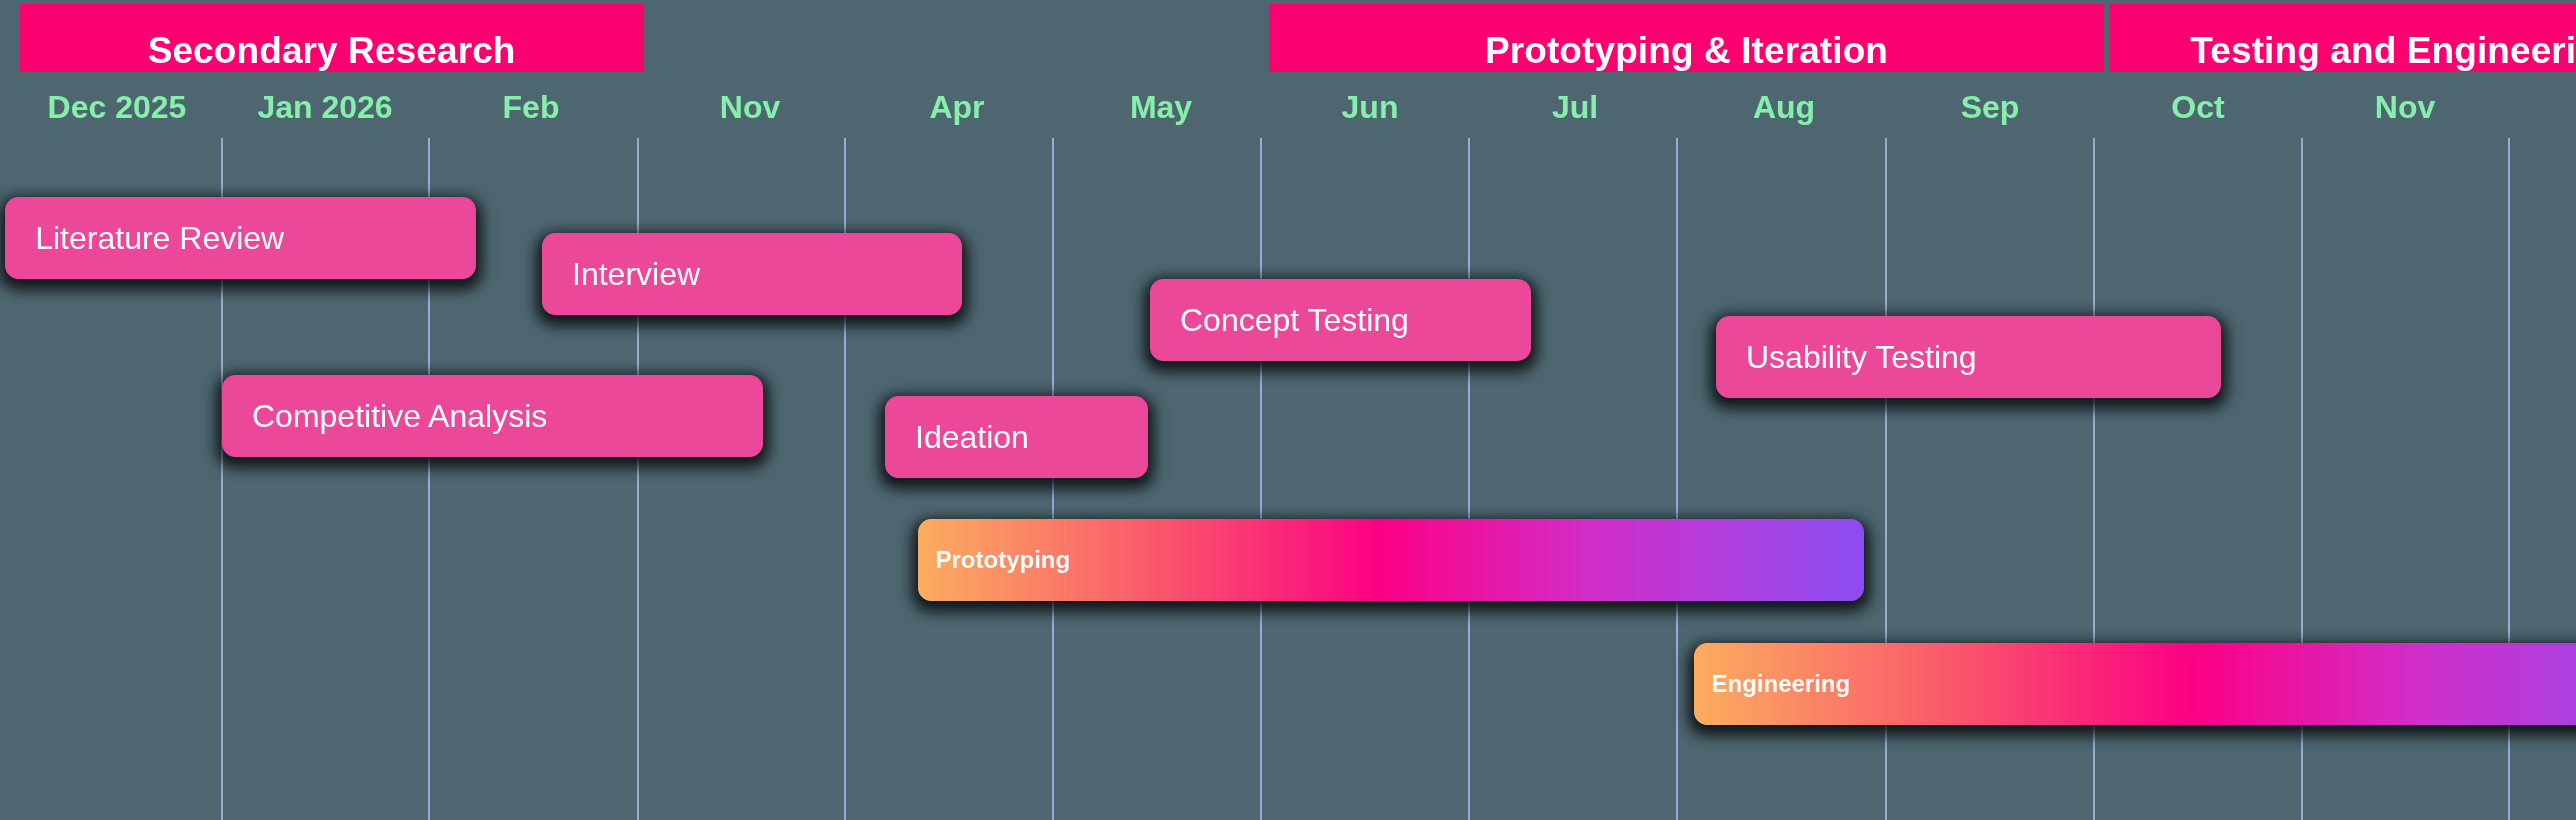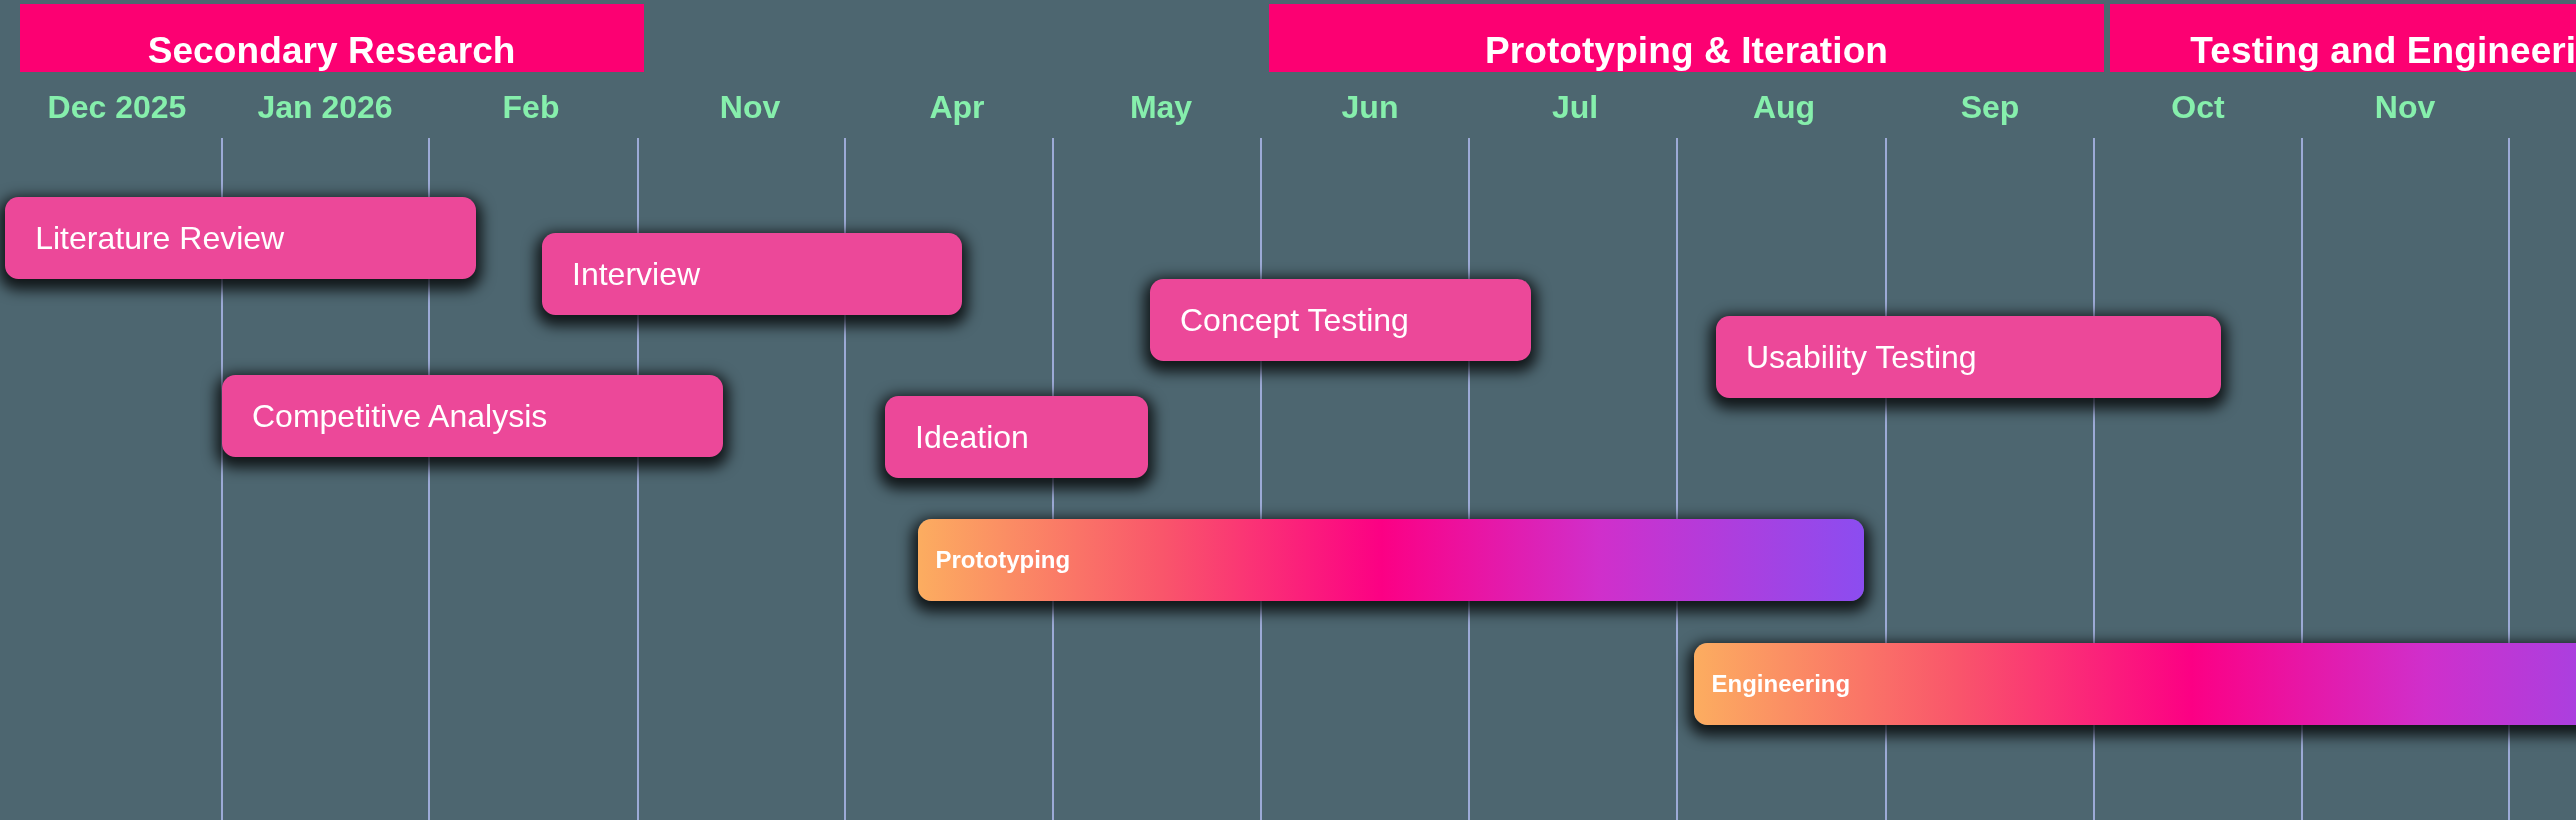--- a/index.html
+++ b/index.html
@@ -127,21 +127,21 @@
       </div>
       <div class="bar dark" style="left: 504px; width: 420px; top: 95px; margin-left: 38px;">
         <span class="bar-label">Interview</span>
       </div>
       <div class="bar dark" style="left: 1150px; width: 381px; top: 141px;">
         <span class="bar-label">Concept Testing</span>
       </div>
       <div class="bar dark" style="left: 1716px; width: 505px; top: 178px;">
         <span class="bar-label">Usability Testing</span>
       </div>
-      <div class="bar dark" style="left: 222px; width: 501px; top: 237px;">
+      <div class="bar dark" style="left: 222px; width: 541px; top: 237px;">
         <span class="bar-label">Competitive Analysis</span>
       </div>
       <div class="bar dark" style="left: 885px; width: 263px; top: 258px;">
         <span class="bar-label">Ideation</span>
       </div>
       <div class="bar grad" style="left: 918px; width: 946px; top: 381px;">
         <span class="bar-label">Prototyping</span>
       </div>
       <div class="bar grad" style="left: 1694px; width: 1015px; top: 505px;">
         <span class="bar-label">Engineering</span>

